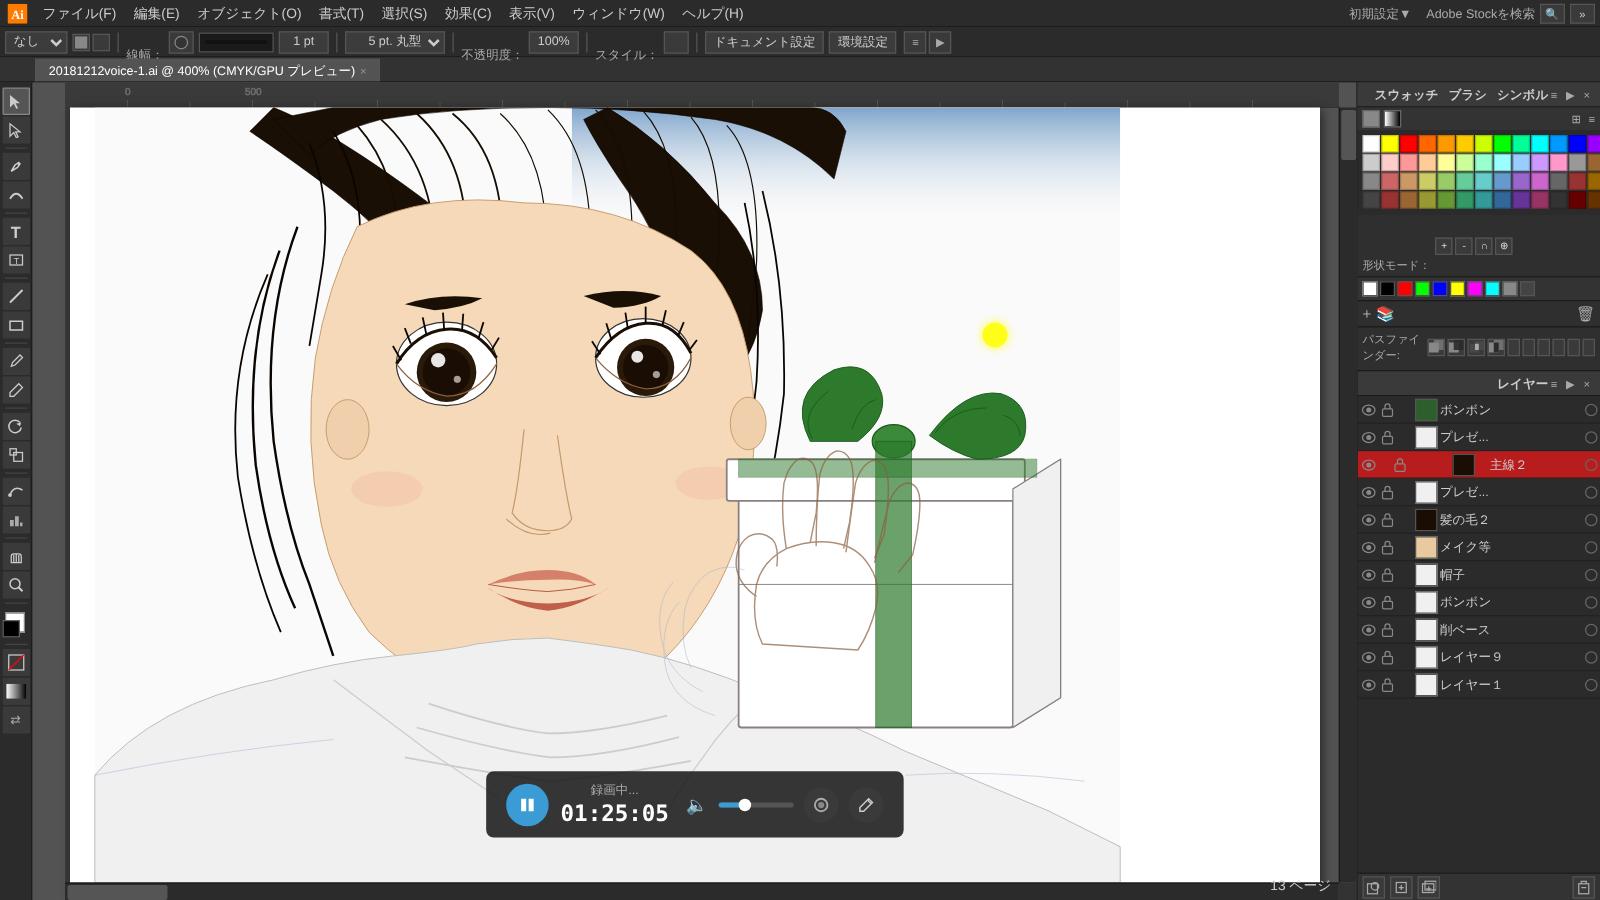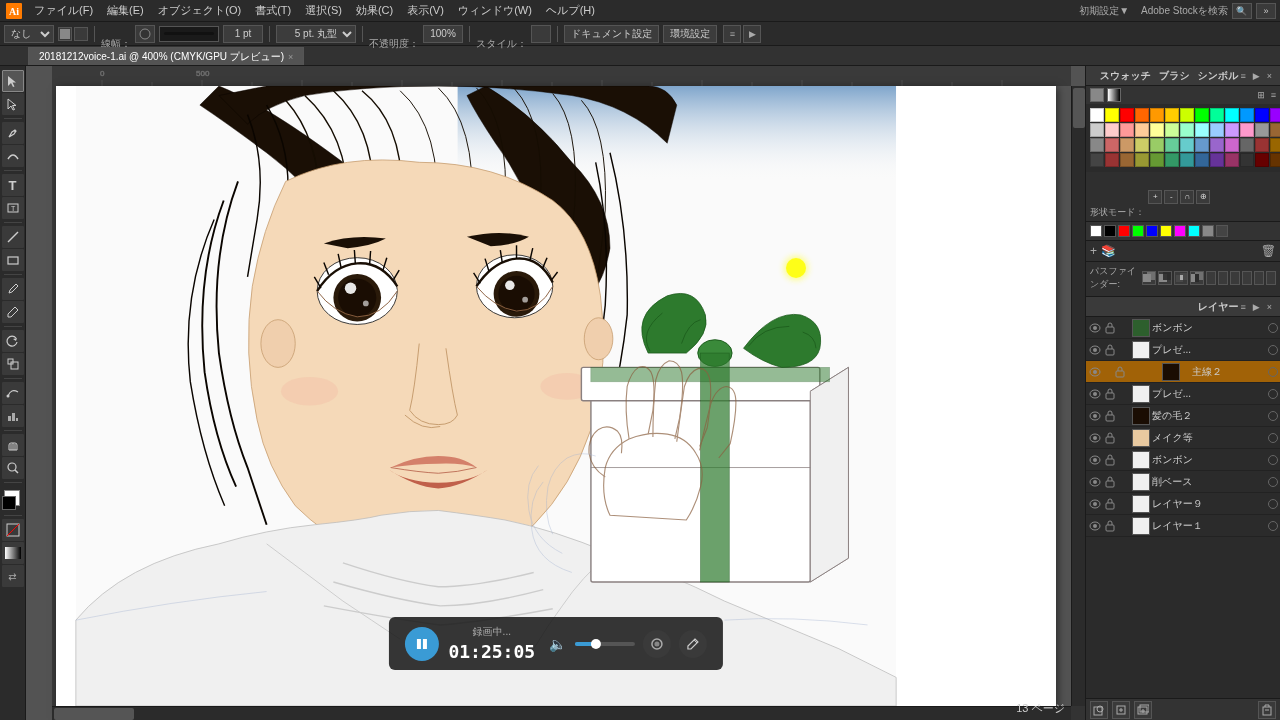--- a/index.html
+++ b/index.html
@@ -404,21 +404,21 @@
     }
     .layer-row {
       height: 22px;
       display: flex;
       align-items: center;
       padding: 0 2px;
       border-bottom: 1px solid #222;
       cursor: pointer;
       gap: 2px;
     }
-    .layer-row.active { background: #a16207; gap: 12px; }
+    .layer-row.active { background: #b91c1c; gap: 12px; }
     .layer-eye {
       width: 14px; height: 14px;
       display: flex; align-items: center; justify-content: center;
       font-size: 10px; color: #888; cursor: pointer;
       flex-shrink: 0;
     }
     .layer-lock {
       width: 12px; height: 12px;
       display: flex; align-items: center; justify-content: center;
       font-size: 9px; color: #888; cursor: pointer;
@@ -1319,20 +1319,38 @@
               </svg>
             </div>
             <div class="layer-lock">
               <svg width="10" height="12" viewBox="0 0 10 12">
                 <rect x="1" y="5" width="8" height="6" fill="none" stroke="#888" stroke-width="1" rx="1"></rect>
                 <path d="M3 5 L3 3 Q3 1 5 1 Q7 1 7 3 L7 5" fill="none" stroke="#888" stroke-width="1"></path>
               </svg>
             </div>
             <div class="layer-edit"></div>
             <div class="layer-thumb" style="background: rgb(240, 240, 240);"></div>
+            <div class="layer-name">帽子</div>
+            <div class="layer-circle"></div>
+          </div>
+          <div class="layer-row">
+            <div class="layer-eye">
+              <svg width="12" height="10" viewBox="0 0 12 10">
+                <ellipse cx="6" cy="5" rx="5" ry="4" fill="none" stroke="#888" stroke-width="1"></ellipse>
+                <circle cx="6" cy="5" r="2" fill="#888"></circle>
+              </svg>
+            </div>
+            <div class="layer-lock">
+              <svg width="10" height="12" viewBox="0 0 10 12">
+                <rect x="1" y="5" width="8" height="6" fill="none" stroke="#888" stroke-width="1" rx="1"></rect>
+                <path d="M3 5 L3 3 Q3 1 5 1 Q7 1 7 3 L7 5" fill="none" stroke="#888" stroke-width="1"></path>
+              </svg>
+            </div>
+            <div class="layer-edit"></div>
+            <div class="layer-thumb" style="background: rgb(240, 240, 240);"></div>
             <div class="layer-name">ボンボン</div>
             <div class="layer-circle"></div>
           </div>
           <div class="layer-row">
             <div class="layer-eye">
               <svg width="12" height="10" viewBox="0 0 12 10">
                 <ellipse cx="6" cy="5" rx="5" ry="4" fill="none" stroke="#888" stroke-width="1"></ellipse>
                 <circle cx="6" cy="5" r="2" fill="#888"></circle>
               </svg>
             </div>

